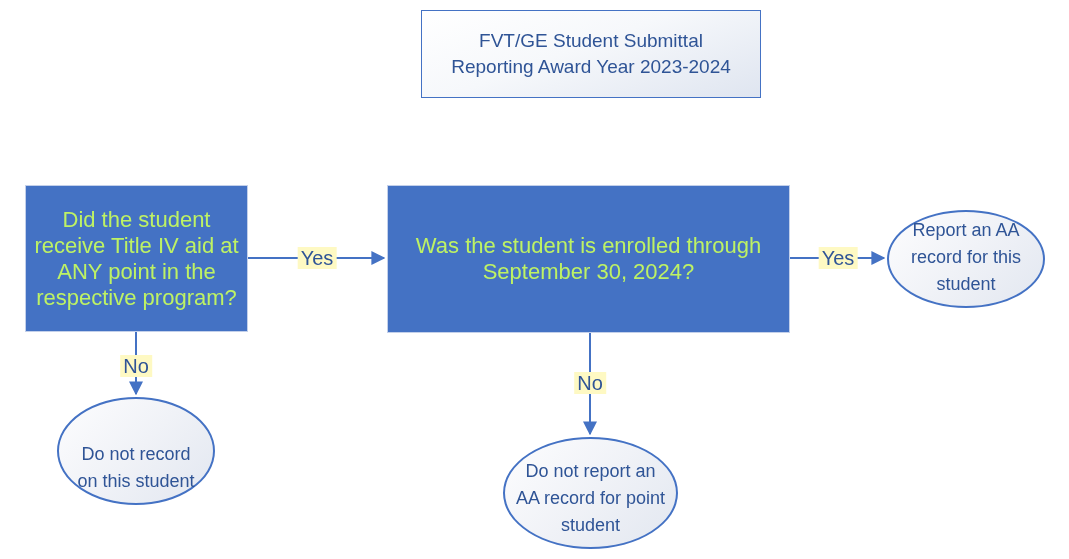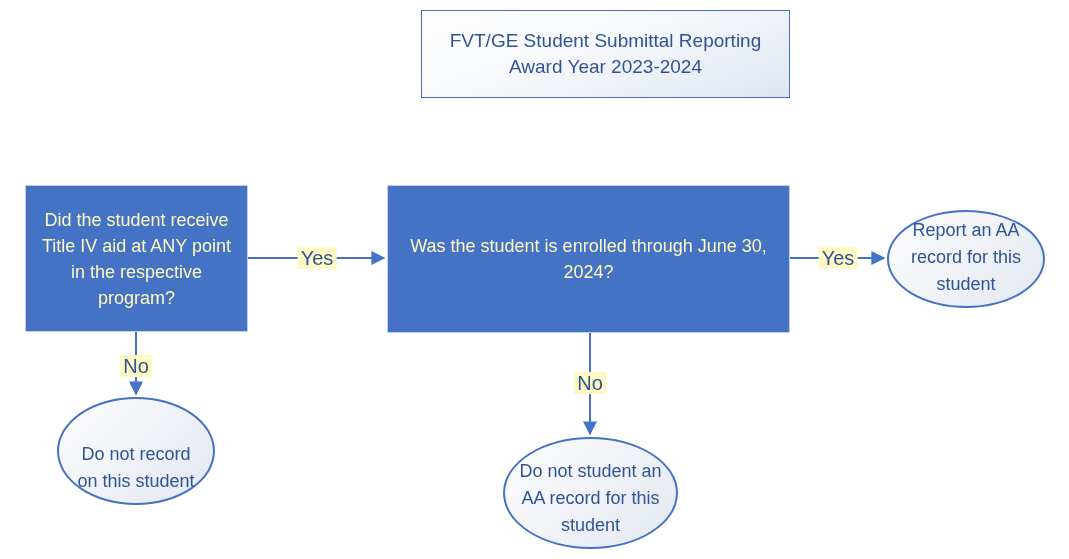--- a/index.html
+++ b/index.html
@@ -9,35 +9,35 @@
     width: 1069px; height: 559px; position: relative; overflow: hidden;
   }
   .canvas { position: absolute; left: 0; top: 0; width: 1069px; height: 559px; }
 
   .connector-layer {
     position: absolute; left: 0; top: 0; width: 1069px; height: 559px;
     pointer-events: none;
   }
 
   .title-box {
-    position: absolute; left: 421px; top: 10px; width: 369px; height: 88px;
+    position: absolute; left: 421px; top: 10px; width: 340px; height: 88px;
     border: 1.5px solid #4472C4;
     background: linear-gradient(160deg, #ffffff 0%, #f6f8fb 45%, #dfe5f0 100%);
     color: #2F5496;
     font-size: 19px; line-height: 26px;
     display: flex; align-items: center; justify-content: center; text-align: center;
     padding: 4px 26px;
   }
 
   .decision-box {
     position: absolute;
     background: #4472C4;
     border: 1.5px solid #c3d0ea;
-    color: #fef9c3;
-    font-size: 18px; line-height: 26px;
+    color: #bef264;
+    font-size: 22px; line-height: 26px;
     display: flex; align-items: center; justify-content: flex-start; text-align: center;
   }
   .decision-box.left  { left: 25px;  top: 185px; width: 223px; height: 147px; padding: 6px 8px; }
   .decision-box.mid   { left: 387px; top: 185px; width: 403px; height: 148px; padding: 6px 18px; }
 
   .terminal-ellipse {
     position: absolute;
     border: 2px solid #4472C4;
     border-radius: 50%;
     background: linear-gradient(135deg, #fdfdfe 0%, #f0f2f7 50%, #e2e7f0 100%);
@@ -83,33 +83,33 @@
 
   <div class="title-box">
     <span>FVT/GE Student Submittal Reporting Award Year 2023-2024</span>
   </div>
 
   <div class="decision-box left">
     <span>Did the student receive Title IV aid at ANY point in the respective program?</span>
   </div>
 
   <div class="decision-box mid">
-    <span>Was the student is enrolled through June 30, 2024?</span>
+    <span>Was the student is enrolled through September 30, 2024?</span>
   </div>
 
   <div class="terminal-ellipse report">
     <span>Report an AA record for this student</span>
   </div>
 
   <div class="terminal-ellipse no-report-1">
     <span>Do not record on this student</span>
   </div>
 
   <div class="terminal-ellipse no-report-2">
-    <span>Do not student an AA record for this student</span>
+    <span>Do not report an AA record for point student</span>
   </div>
 
   <span class="edge-label yes1">Yes</span>
   <span class="edge-label yes2">Yes</span>
   <span class="edge-label no1">No</span>
   <span class="edge-label no2">No</span>
 
 </div>
 
 </body></html>

